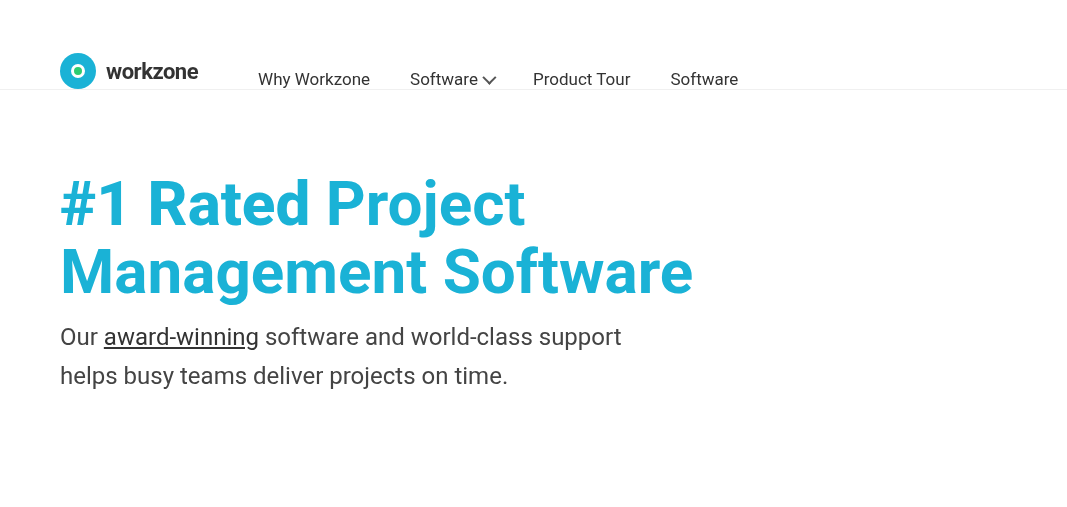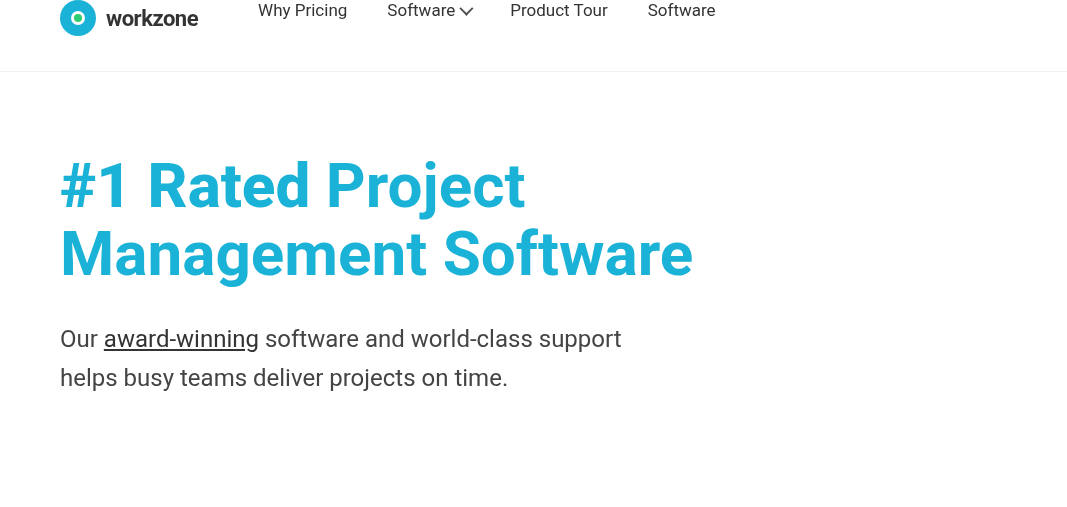--- a/index.html
+++ b/index.html
@@ -11,23 +11,23 @@
     body {
       font-family: -apple-system, BlinkMacSystemFont, 'Segoe UI', Roboto, Helvetica, Arial, sans-serif;
       background: #ffffff;
       color: #333333;
       width: 1067px;
       min-height: 507px;
     }
 
     header {
       display: flex;
-      align-items: flex-start;
+      align-items: flex-end;
       padding: 0 60px;
-      height: 72px;
+      height: 90px;
       border-bottom: 1px solid #f0f0f0;
     }
 
     .logo-area {
       display: flex;
       align-items: center;
       gap: 10px;
       margin-right: 60px;
       text-decoration: none;
     }
@@ -87,21 +87,21 @@
     main {
       padding: 80px 60px 60px 60px;
     }
 
     .hero-heading {
       font-size: 62px;
       font-weight: 700;
       line-height: 1.1;
       color: #1ab2d6;
       max-width: 700px;
-      margin-bottom: 32px;
+      margin-bottom: 12px;
     }
 
     .hero-heading .bold-part {
       font-weight: 800;
     }
 
     .hero-subtext {
       font-size: 24px;
       color: #444444;
       line-height: 1.6;
@@ -119,21 +119,21 @@
 
 <header>
   <a class="logo-area" href="#">
     <div class="logo-icon">
       <div class="logo-icon-inner"></div>
     </div>
     <span class="logo-text">workzone</span>
   </a>
 
   <nav>
-    <a class="nav-link" href="#">Why Pricing</a>
+    <a class="nav-link" href="#">Why Workzone</a>
 
     <a class="nav-link" href="#">
       <span>Software</span>
       <span class="chevron-down"></span>
     </a>
 
     <a class="nav-link" href="#">Product Tour</a>
 
     <a class="nav-link" href="#">Software</a>
   </nav>

